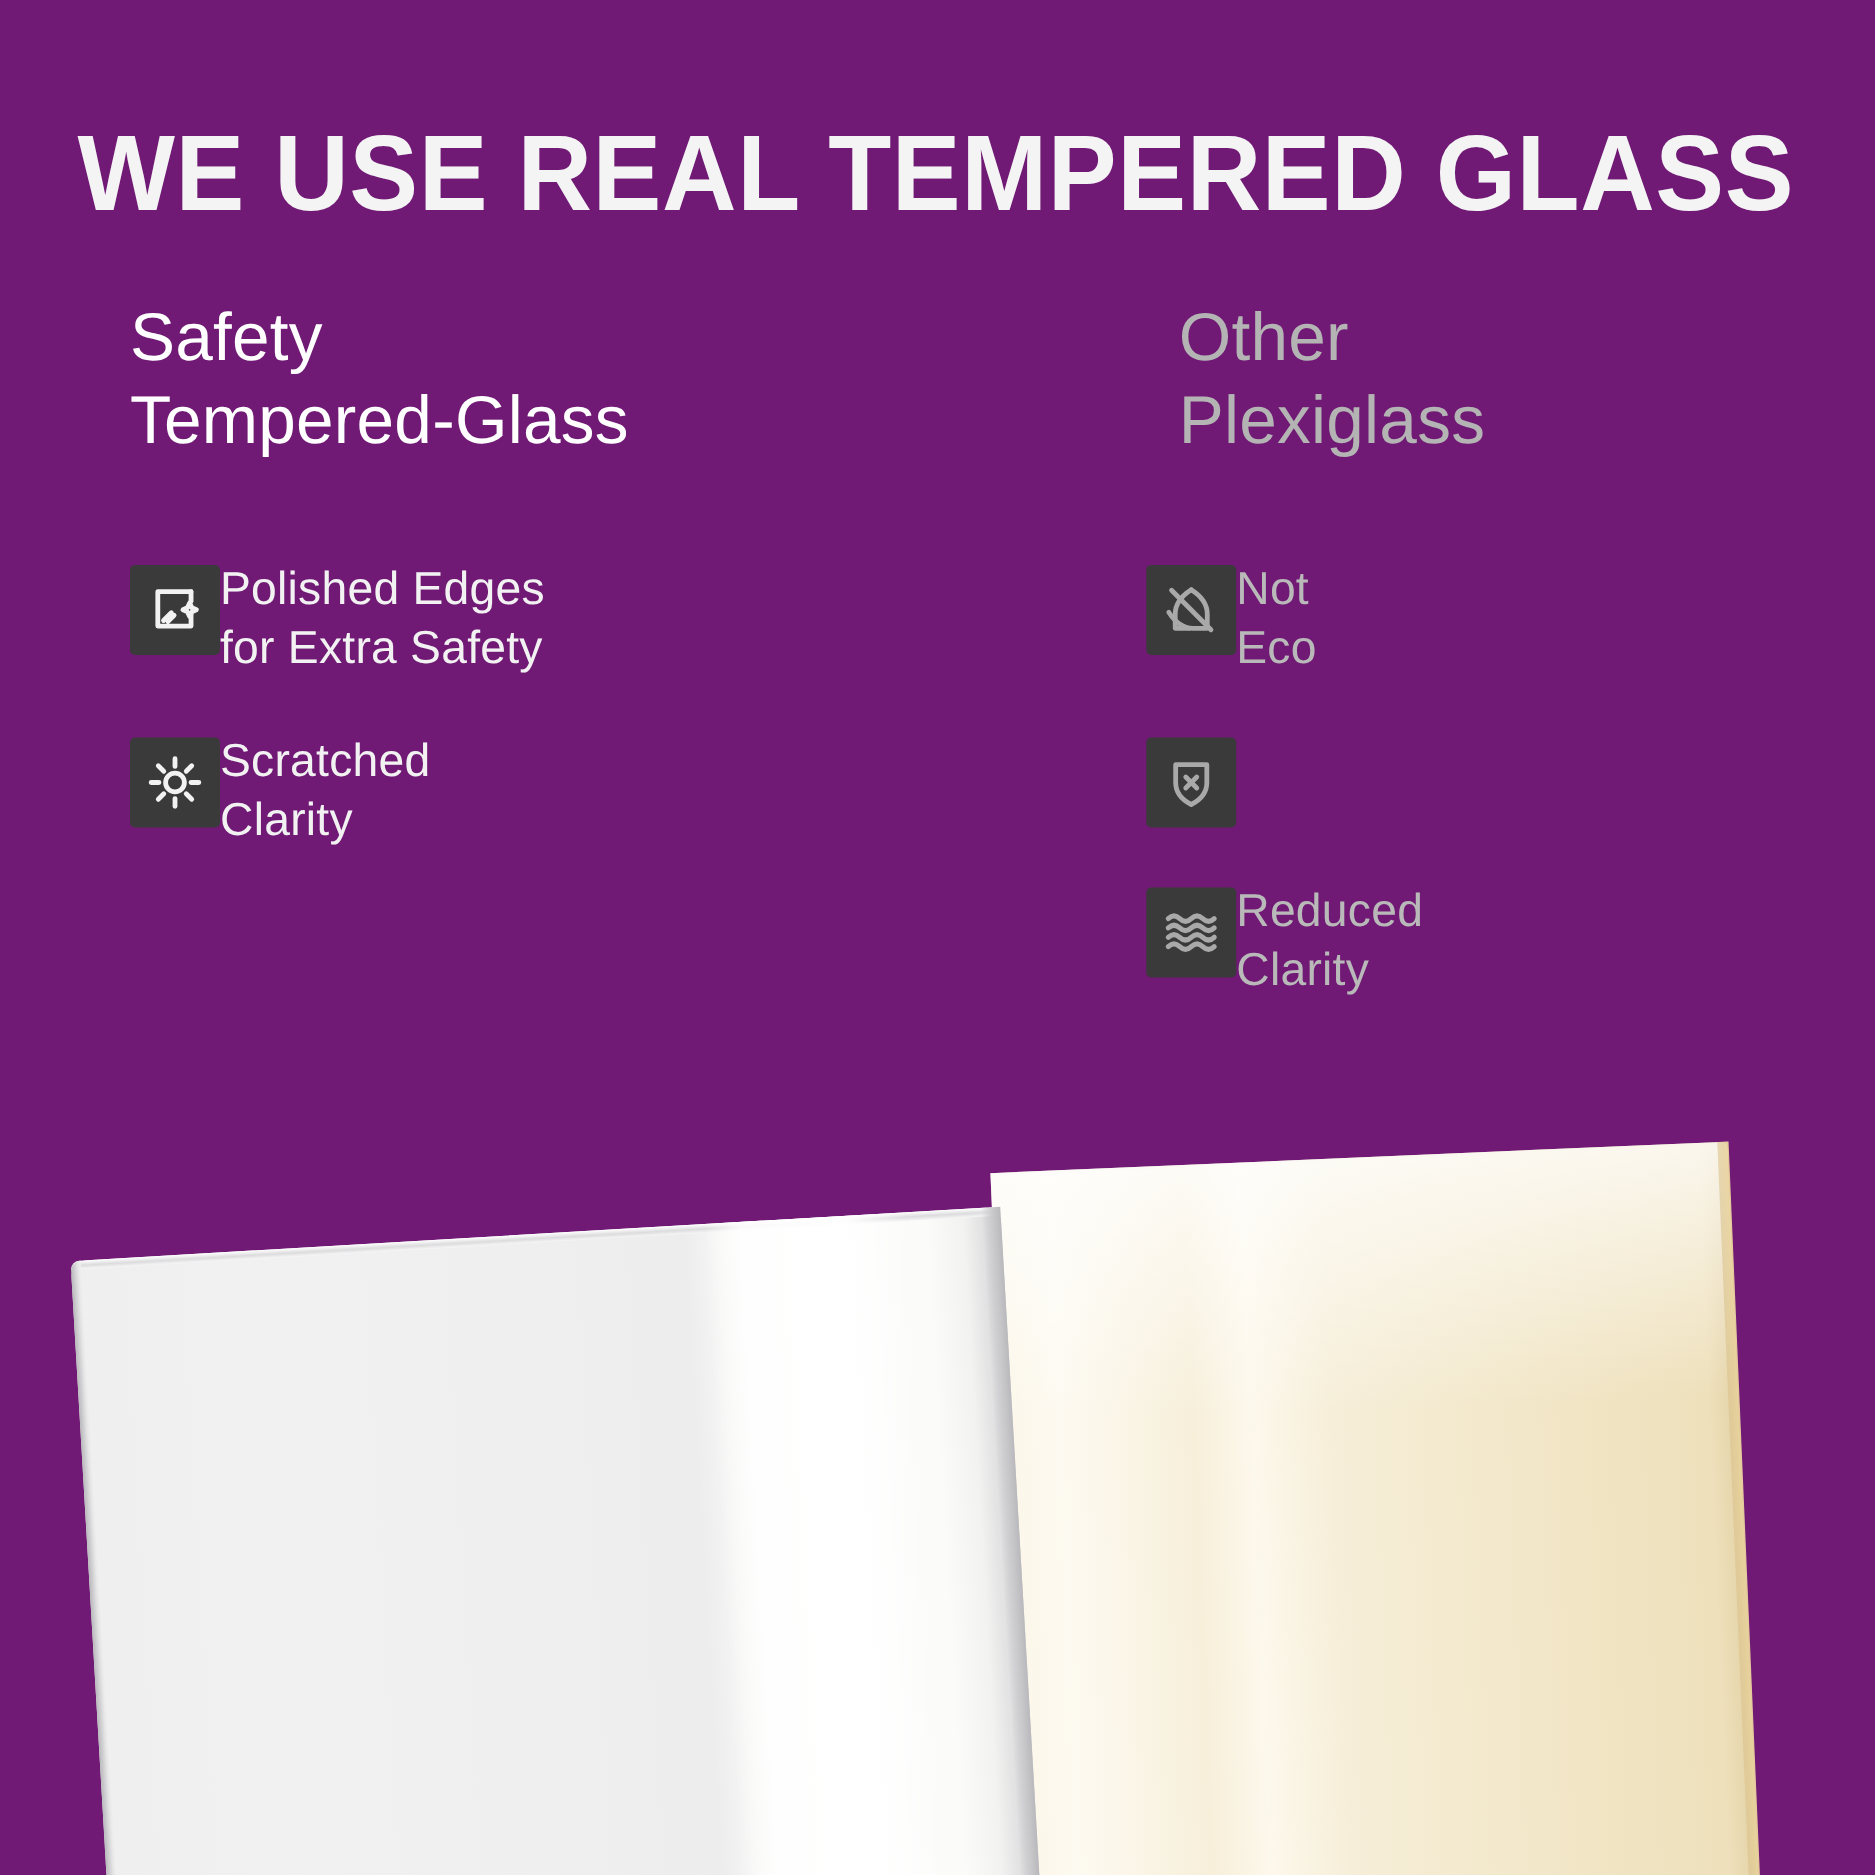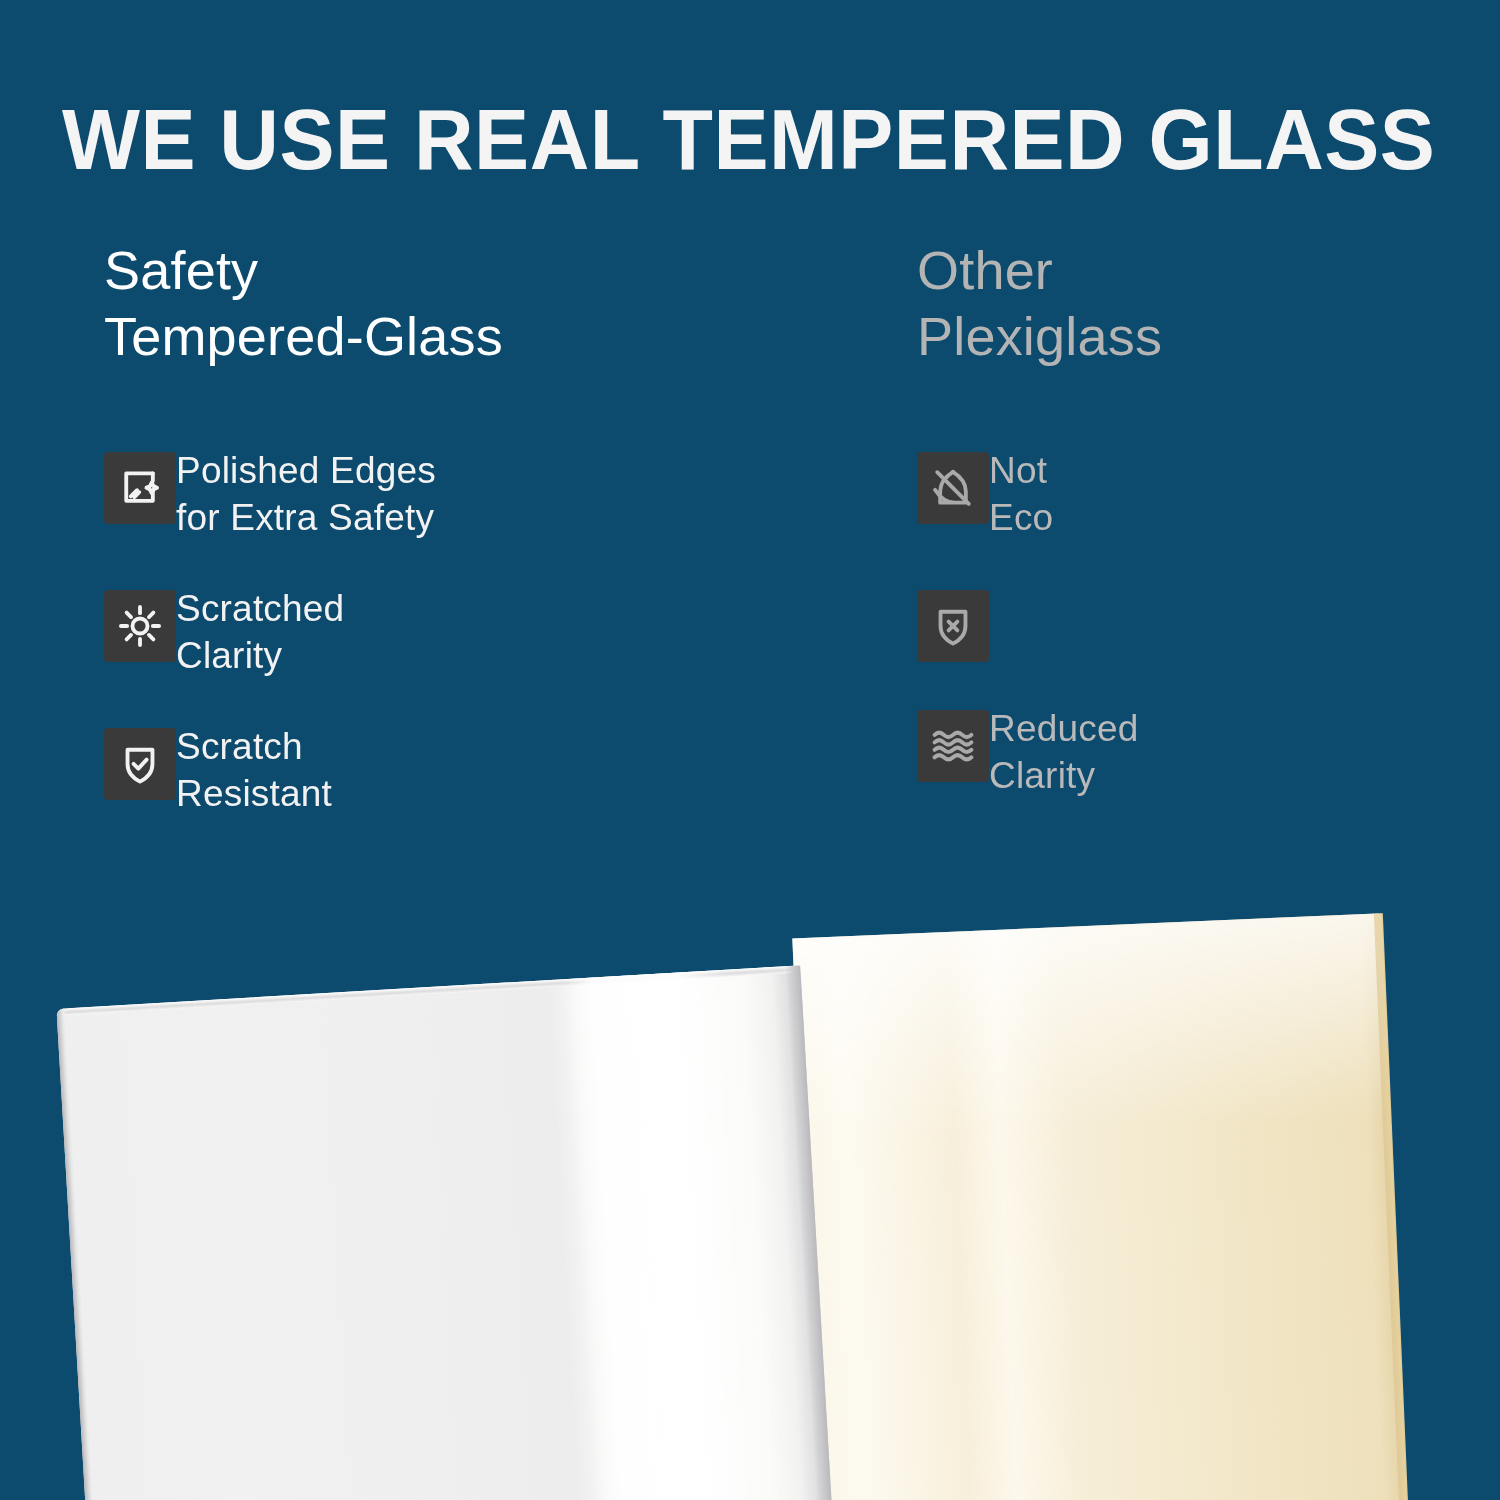--- a/index.html
+++ b/index.html
@@ -10,21 +10,21 @@
     width: 1500px;
     height: 1500px;
     background: #262626;
     font-family: "Liberation Sans", sans-serif;
     overflow: hidden;
   }
   .page {
     position: relative;
     width: 1500px;
     height: 1500px;
-    background: #0c4a6e;
+    background: #701a75;
     overflow: hidden;
   }
 
   
   .headline {
     position: absolute;
     left: 62px;
     top: 36px;
     width: 1390px;
     color: #f4f4f4;
@@ -55,21 +55,21 @@
 
   .col-title {
     font-size: 54px;
     font-weight: 400;
     line-height: 1.22;
     letter-spacing: 0.2px;
     white-space: pre-line;
     margin: 0;
   }
   .col-left  .col-title { color: #ffffff; }
-  .col-right .col-title { color: #b4b4b4; }
+  .col-right .col-title { color: #b4b4b4; margin-left: 26px; }
 
   .features {
     margin-top: 78px;
   }
   .feature {
     display: flex;
     align-items: flex-start;
     margin-bottom: 44px;
   }
   .icon-box {
@@ -244,30 +244,20 @@
               <path d="M4.7 4.7 7.1 7.1"></path>
                 <path d="M16.9 16.9 19.3 19.3"></path>
               <path d="M19.3 4.7 16.9 7.1"></path>
                 <path d="M7.1 16.9 4.7 19.3"></path>
             </svg>
           </span>
           <span class="feature-label">Scratched
 Clarity</span>
         </div>
 
-        <div class="feature">
-          <span class="icon-box">
-            <svg width="44" height="44" viewBox="0 0 24 24">
-              <path d="M12 21.6c4.6-2.3 6.8-5.5 6.8-9.6V4.2H5.2v7.8c0 4.1 2.2 7.3 6.8 9.6z"></path>
-              <path d="M8.5 11.9 11.1 14.5 15.6 9.6"></path>
-            </svg>
-          </span>
-          <span class="feature-label">Scratch
-Resistant</span>
-        </div>
 
       </div>
     </div>
 
     <div class="col col-right">
       <div class="col-title">Other
 Plexiglass</div>
 
       <div class="features">
 

